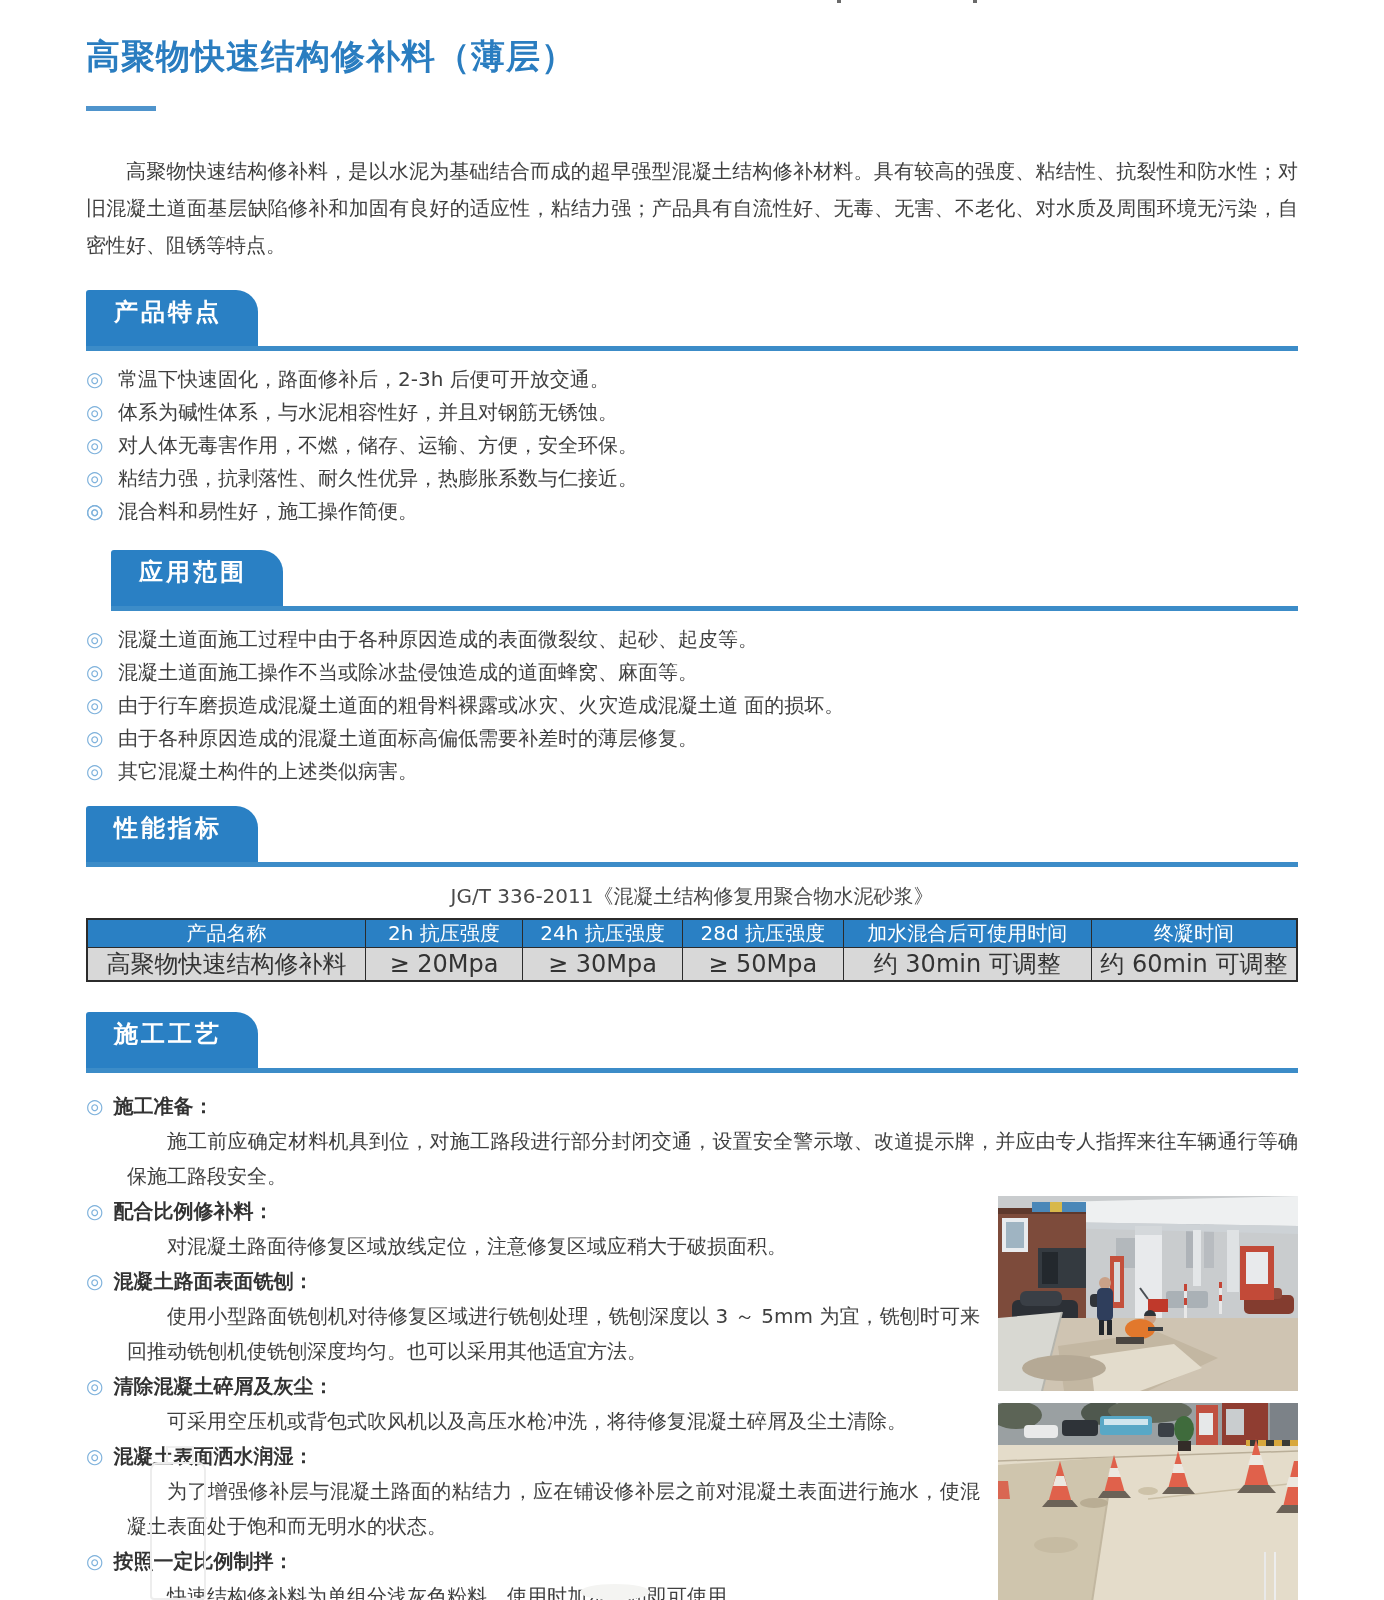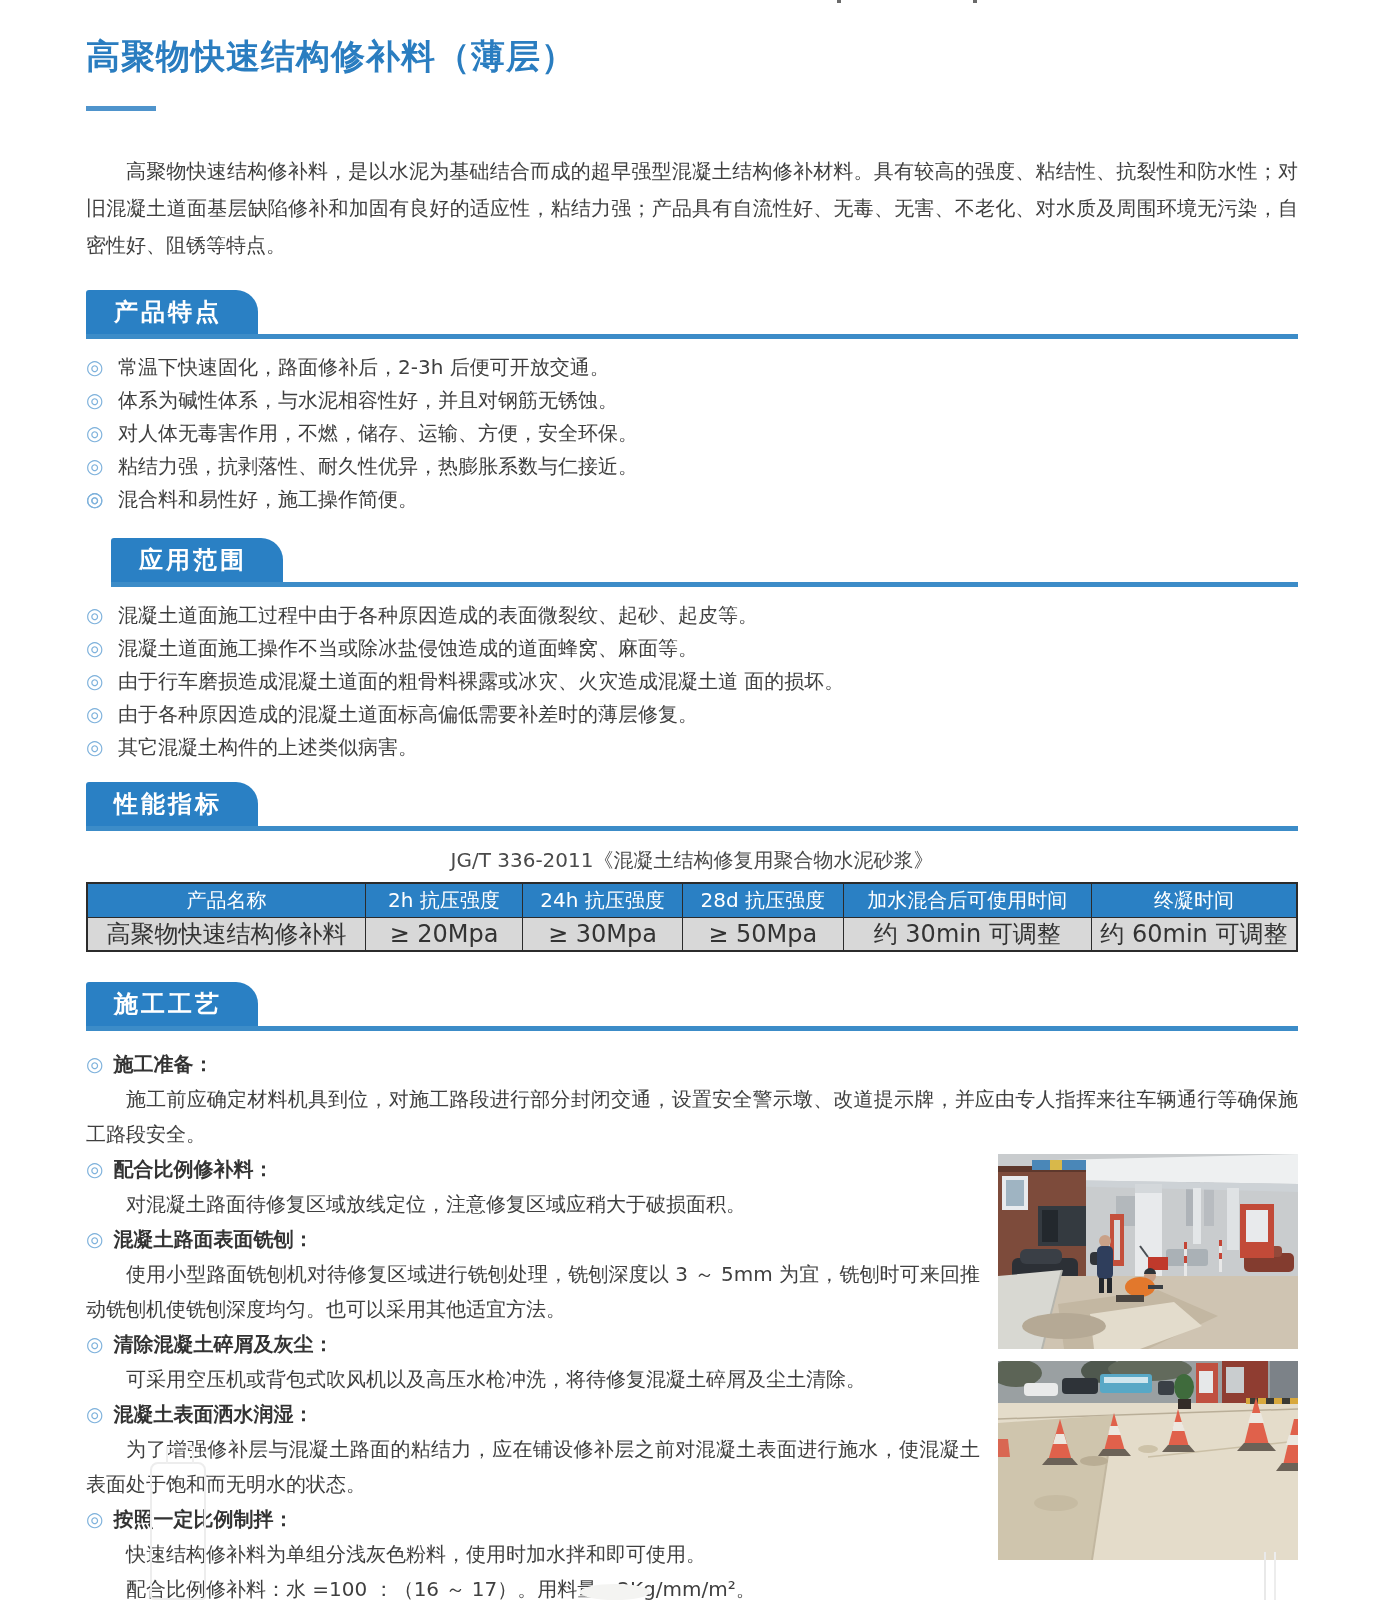--- a/index.html
+++ b/index.html
@@ -34,54 +34,55 @@
   }
 
   .sec{border-bottom:5px solid var(--blue-line);}
   .sec.features{margin-top:26px;}
   .sec.applications{margin-top:22px;margin-left:25px;}
   .sec.performance{margin-top:18px;}
   .sec.process{margin-top:30px;}
   .sec-badge{
     display:inline-block;background:var(--blue);color:#ffffff;
     font-size:24px;font-weight:bold;line-height:44px;letter-spacing:3px;
-    padding:0 36px 0 28px;border-radius:3px 22px 0 0;
+    padding:0 36px 12px 28px;border-radius:3px 22px 0 0;
   }
 
   ul.bullets{list-style:none;margin-top:12px;}
   ul.bullets li{
     position:relative;padding-left:32px;font-size:20px;line-height:33px;
     color:var(--text);
   }
   .mark{color:var(--bullet);}
   ul.bullets .mark{position:absolute;left:0;top:0;}
 
   .table-caption{margin-top:16px;text-align:center;font-size:20px;color:#4a4a4a;}
 
   table.perf{
     width:100%;margin-top:8px;border-collapse:collapse;border:2px solid #2b2b2b;
     table-layout:fixed;
   }
   table.perf th{
     background:var(--blue);color:#ffffff;font-weight:normal;font-size:20px;
-    height:34px;border:1px solid #2b2b2b;text-align:center;
+    height:28px;border:1px solid #2b2b2b;text-align:center;
   }
   table.perf td{
     background:var(--row-gray);color:#333333;font-size:24px;height:33px;
     border:1px solid #2b2b2b;text-align:center;
   }
   col.c0{width:23%;} col.c1{width:13%;} col.c2{width:13.2%;}
   col.c3{width:13.3%;} col.c4{width:20.5%;} col.c5{width:17%;}
 
   .process-body{margin-top:16px;}
   .step-title{font-size:20px;line-height:35px;font-weight:bold;color:#333;}
   .step-title .mark{font-weight:normal;margin-right:10px;}
   .step-para{
     font-size:20px;line-height:35px;text-indent:2em;text-align:justify;
     color:var(--text);
+    margin-left:41px;
   }
 
   .photos{
     float:right;width:300px;margin-left:18px;margin-top:2px;margin-bottom:6px;
   }
   .photo{display:block;width:300px;background:#ddd;}
   .photo.second{margin-top:12px;}
 
   
   .wm{position:absolute;opacity:1;pointer-events:none;}

